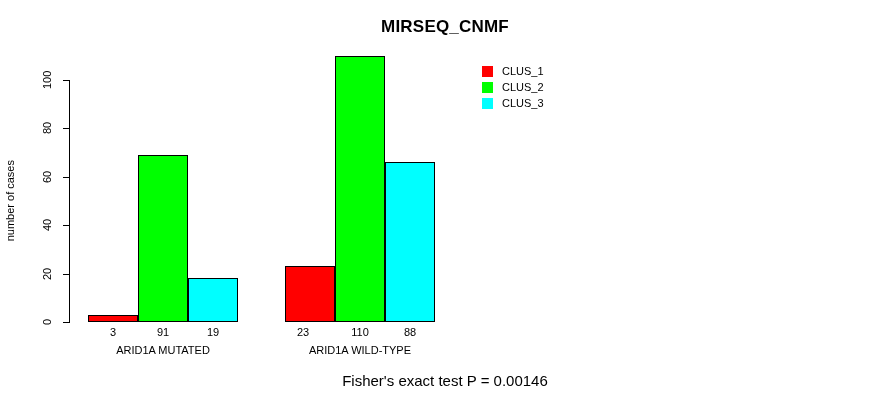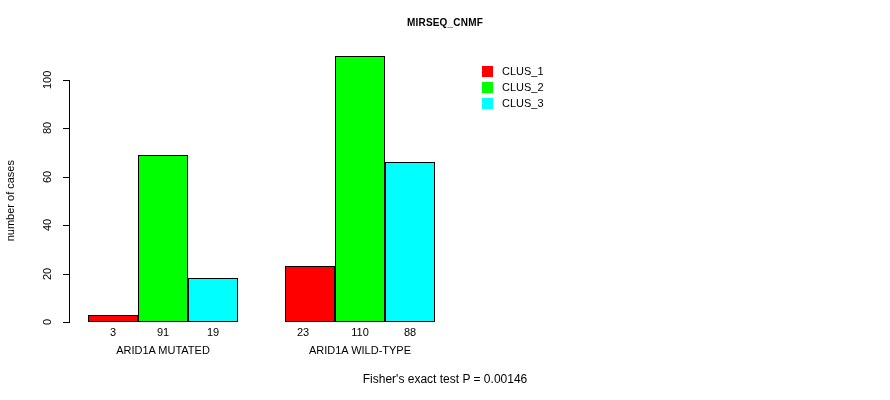--- a/index.html
+++ b/index.html
@@ -18,21 +18,21 @@
     position: relative;
     width: 890px;
     height: 400px;
   }
   .title {
     position: absolute;
     left: 0;
     top: 17px;
     width: 890px;
     text-align: center;
-    font-size: 10px;
+    font-size: 17px;
     font-weight: bold;
     letter-spacing: 0.2px;
   }
   
   .axis-line {
     position: absolute;
     background: #000000;
   }
   #y-axis-line {
     left: 69px;
@@ -103,21 +103,21 @@
     font-size: 11px;
     white-space: nowrap;
   }
   
   #footer-note {
     position: absolute;
     left: 0;
     top: 372px;
     width: 890px;
     text-align: center;
-    font-size: 12px;
+    font-size: 15px;
   }
 </style>
 </head>
 <body>
 
 <div id="plot">
 
   <div class="title">MIRSEQ_CNMF</div>
 
   <div class="axis-line" id="y-axis-line"></div>

